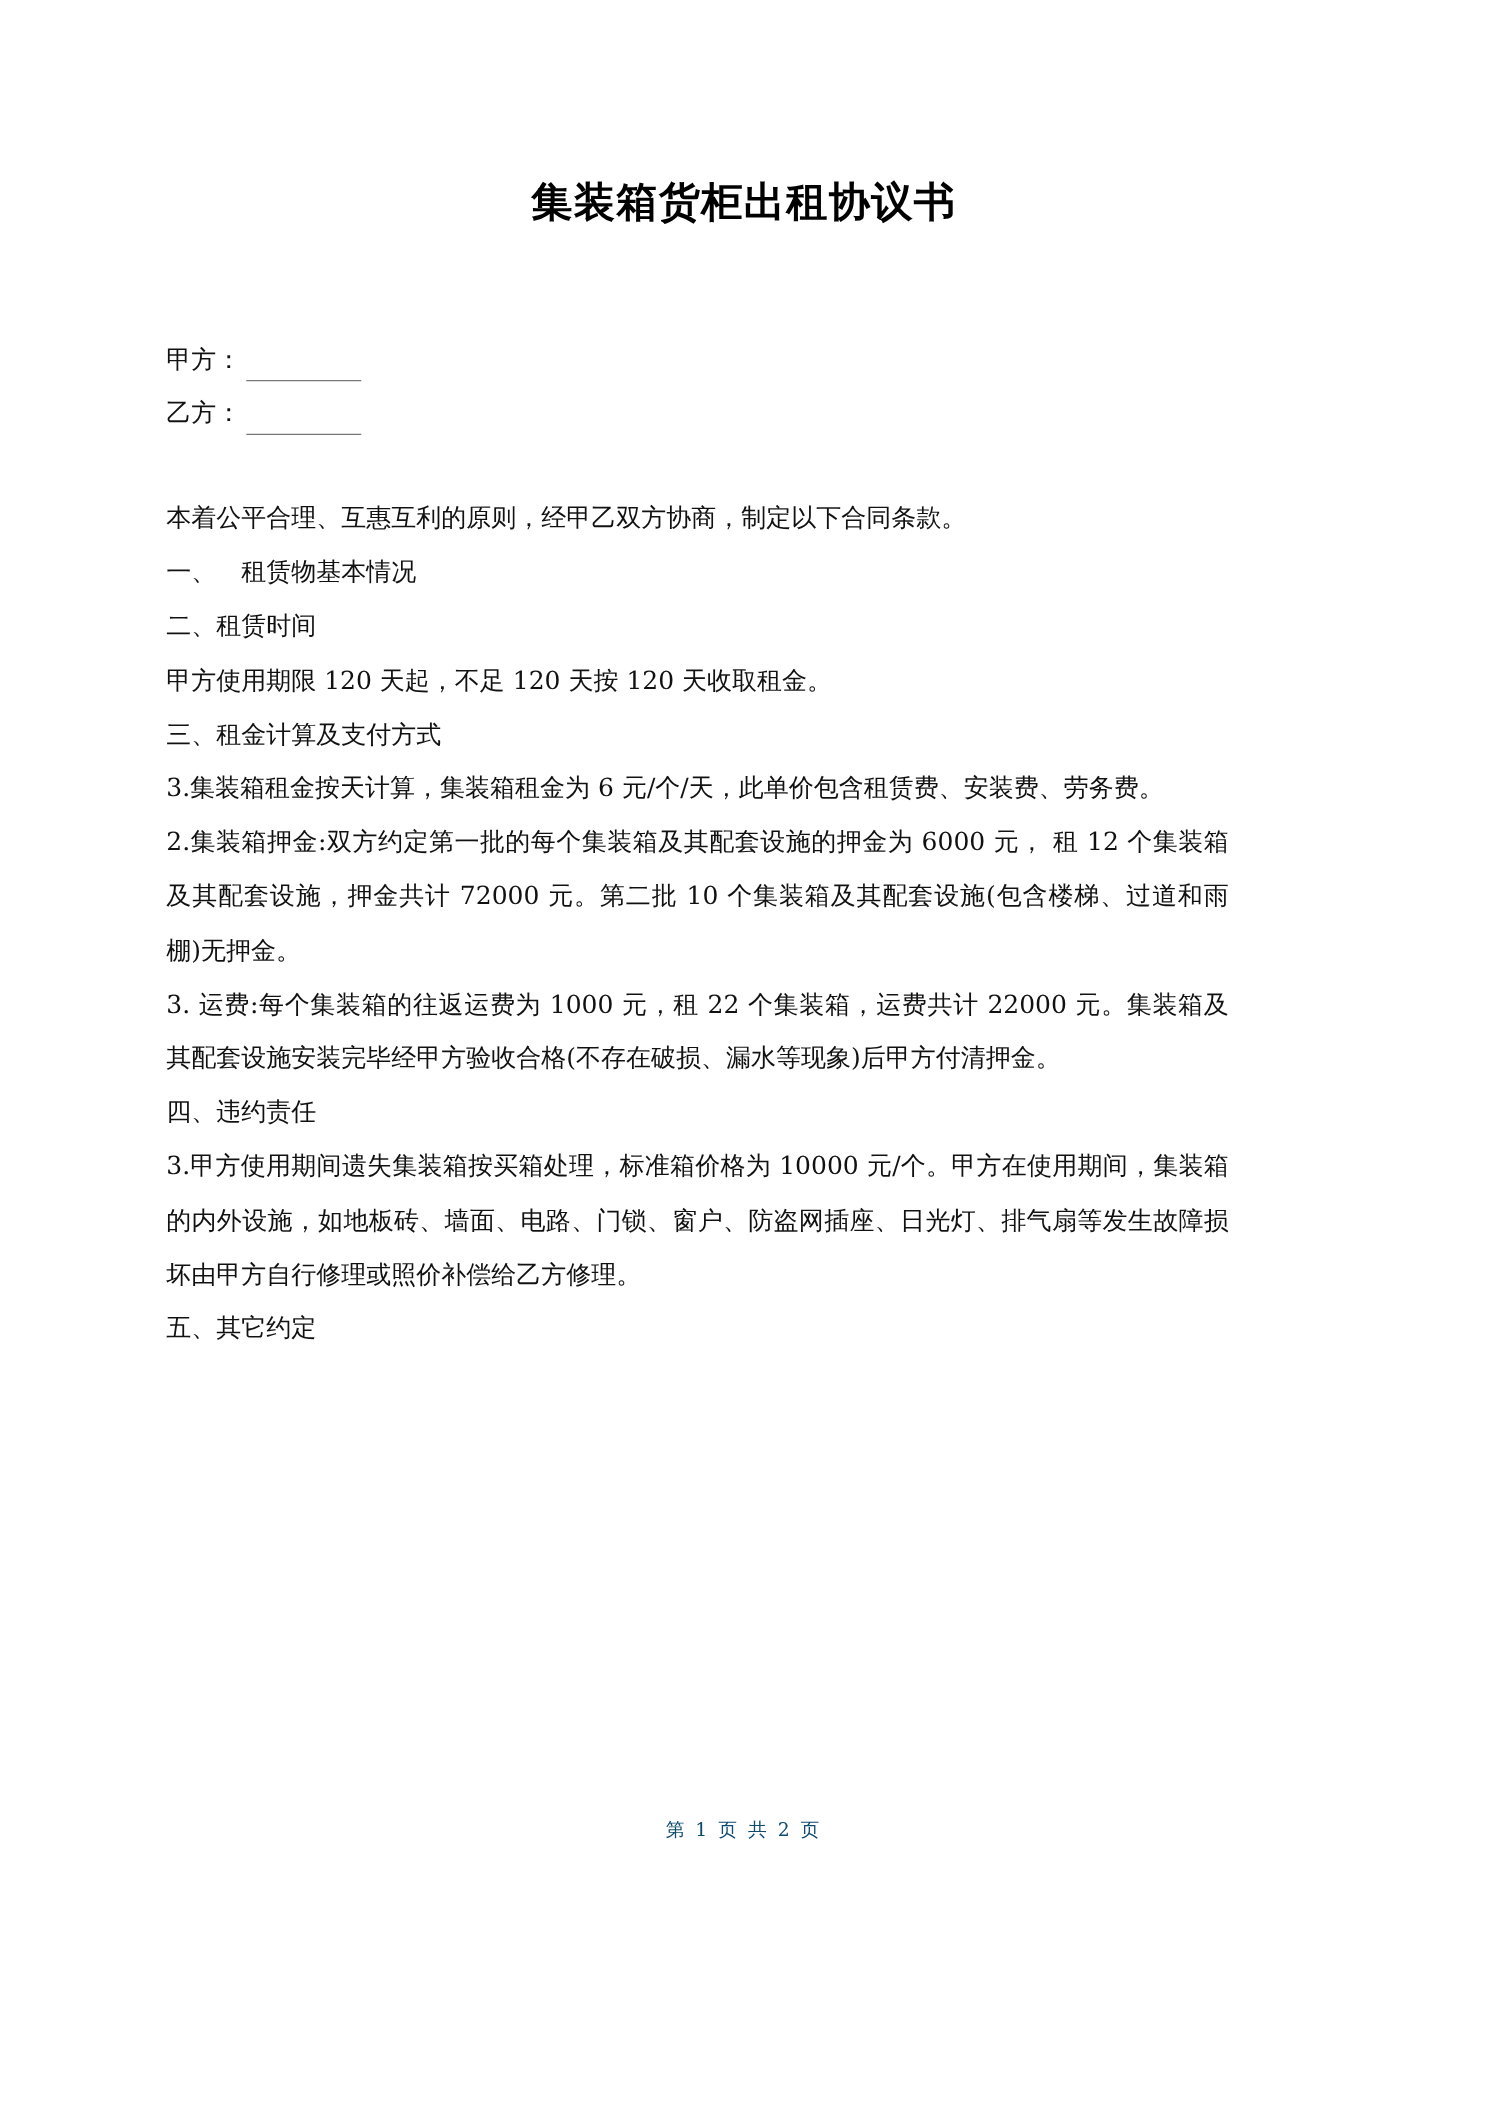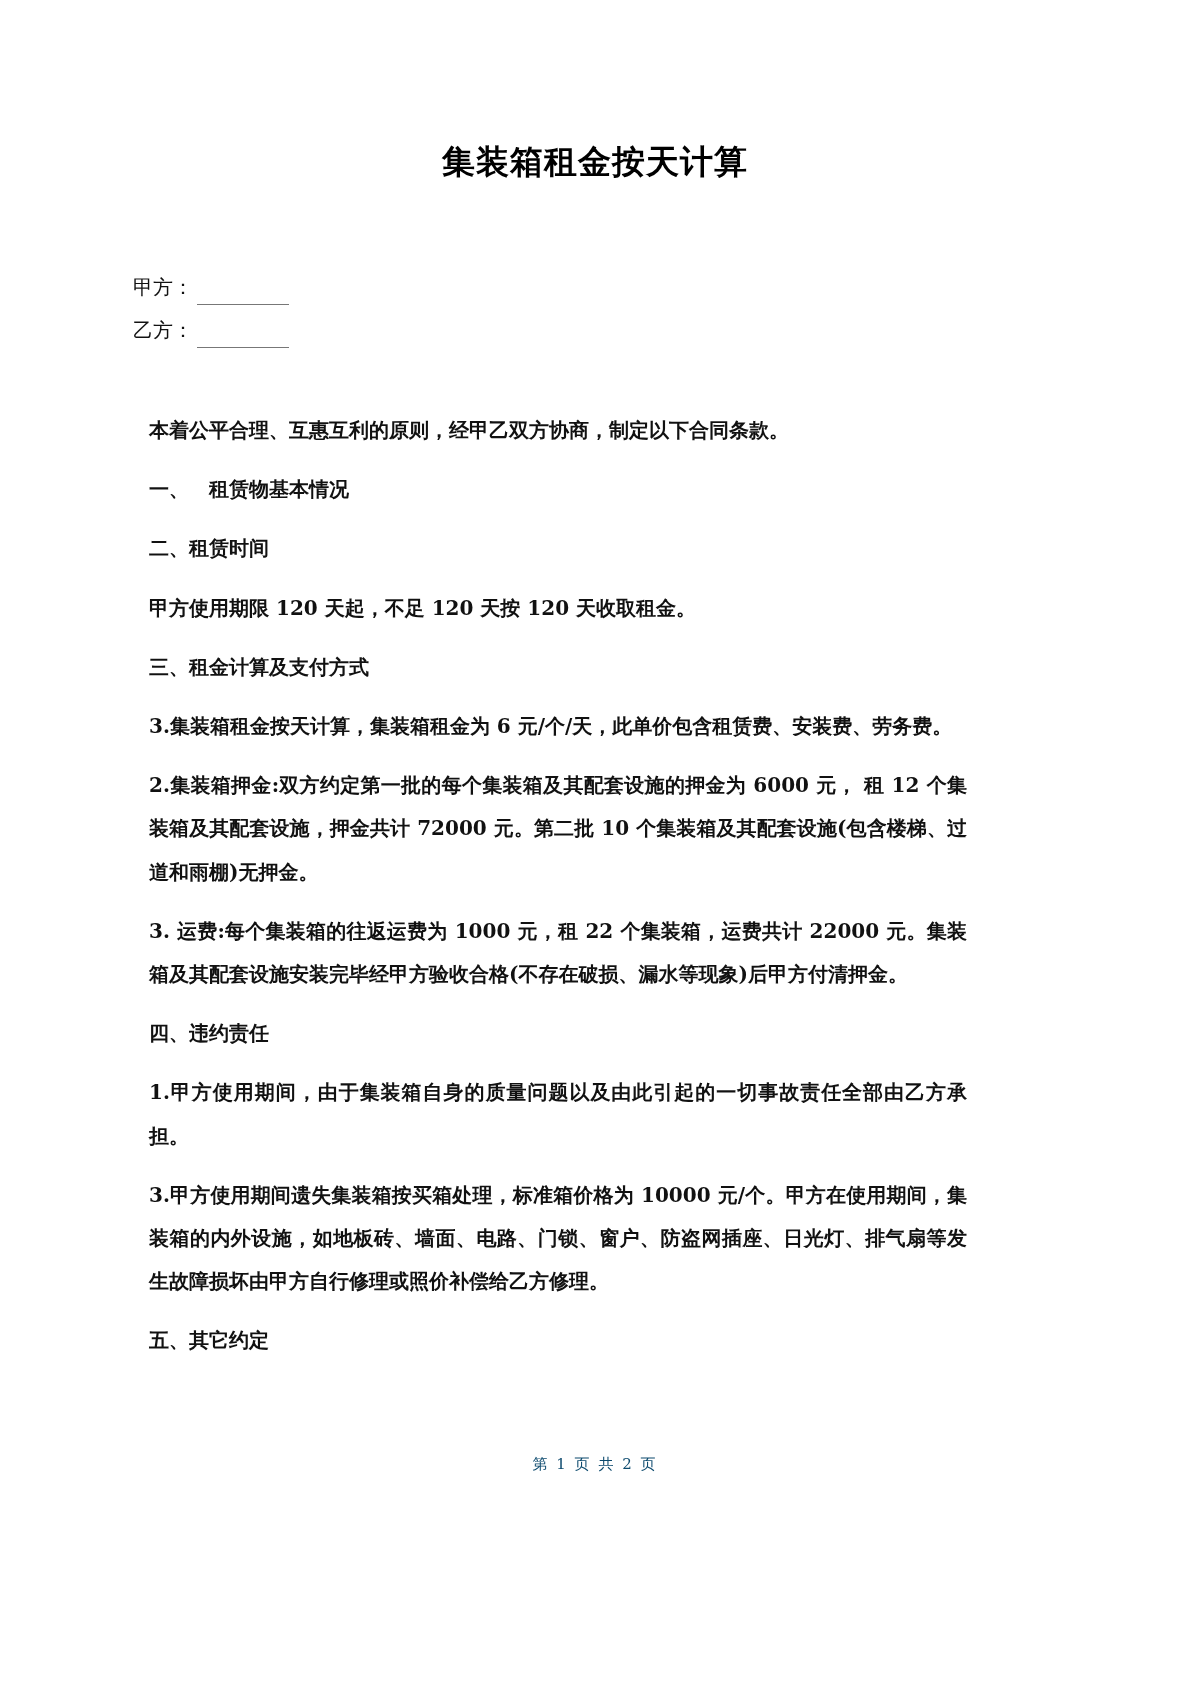--- a/index.html
+++ b/index.html
@@ -58,23 +58,22 @@
     .body-text {
       position: absolute;
       left: 133px;
       top: 393px;
       width: 850px;
       font-size: 20px;
       line-height: 43.2px;
       text-align: justify;
     }
     .body-text p {
-      margin: 16px;
+      margin: 0;
       padding: 0;
-      font-weight: bold;
     }
     .body-text .heading .num {
       display: inline-block;
     }
     .gap {
       display: inline-block;
       width: 20px;
     }
     .footer {
       position: absolute;
@@ -85,21 +84,21 @@
       font-size: 15px;
       color: #0c4a6e;
       letter-spacing: 2px;
     }
   </style>
 </head>
 <body>
 
 <div class="page">
 
-  <h1 class="title">集装箱租金按天计算</h1>
+  <h1 class="title">集装箱货柜出租协议书</h1>
 
   <div class="parties">
     <div class="party-line">
       <span>甲方：</span>
       <span class="blank"></span>
     </div>
     <div class="party-line">
       <span>乙方：</span>
       <span class="blank"></span>
     </div>
@@ -120,21 +119,20 @@
     <p class="heading">
       <span>三、</span><span>租金计算及支付方式</span>
     </p>
     <p>3.集装箱租金按天计算，集装箱租金为 6 元/个/天，此单价包含租赁费、安装费、劳务费。</p>
     <p>2.集装箱押金:双方约定第一批的每个集装箱及其配套设施的押金为 6000 元， 租 12 个集装箱及其配套设施，押金共计 72000 元。第二批 10 个集装箱及其配套设施(包含楼梯、过道和雨棚)无押金。</p>
     <p>3.  运费:每个集装箱的往返运费为 1000 元，租 22 个集装箱，运费共计 22000 元。集装箱及其配套设施安装完毕经甲方验收合格(不存在破损、漏水等现象)后甲方付清押金。</p>
 
     <p class="heading">
       <span>四、</span><span>违约责任</span>
     </p>
-    <p>1.甲方使用期间，由于集装箱自身的质量问题以及由此引起的一切事故责任全部由乙方承担。</p>
     <p>3.甲方使用期间遗失集装箱按买箱处理，标准箱价格为 10000 元/个。甲方在使用期间，集装箱的内外设施，如地板砖、墙面、电路、门锁、窗户、防盗网插座、日光灯、排气扇等发生故障损坏由甲方自行修理或照价补偿给乙方修理。</p>
 
     <p class="heading">
       <span>五、</span><span>其它约定</span>
     </p>
   </div>
 
   <div class="footer">第 1 页 共 2 页</div>
 
 </div>

